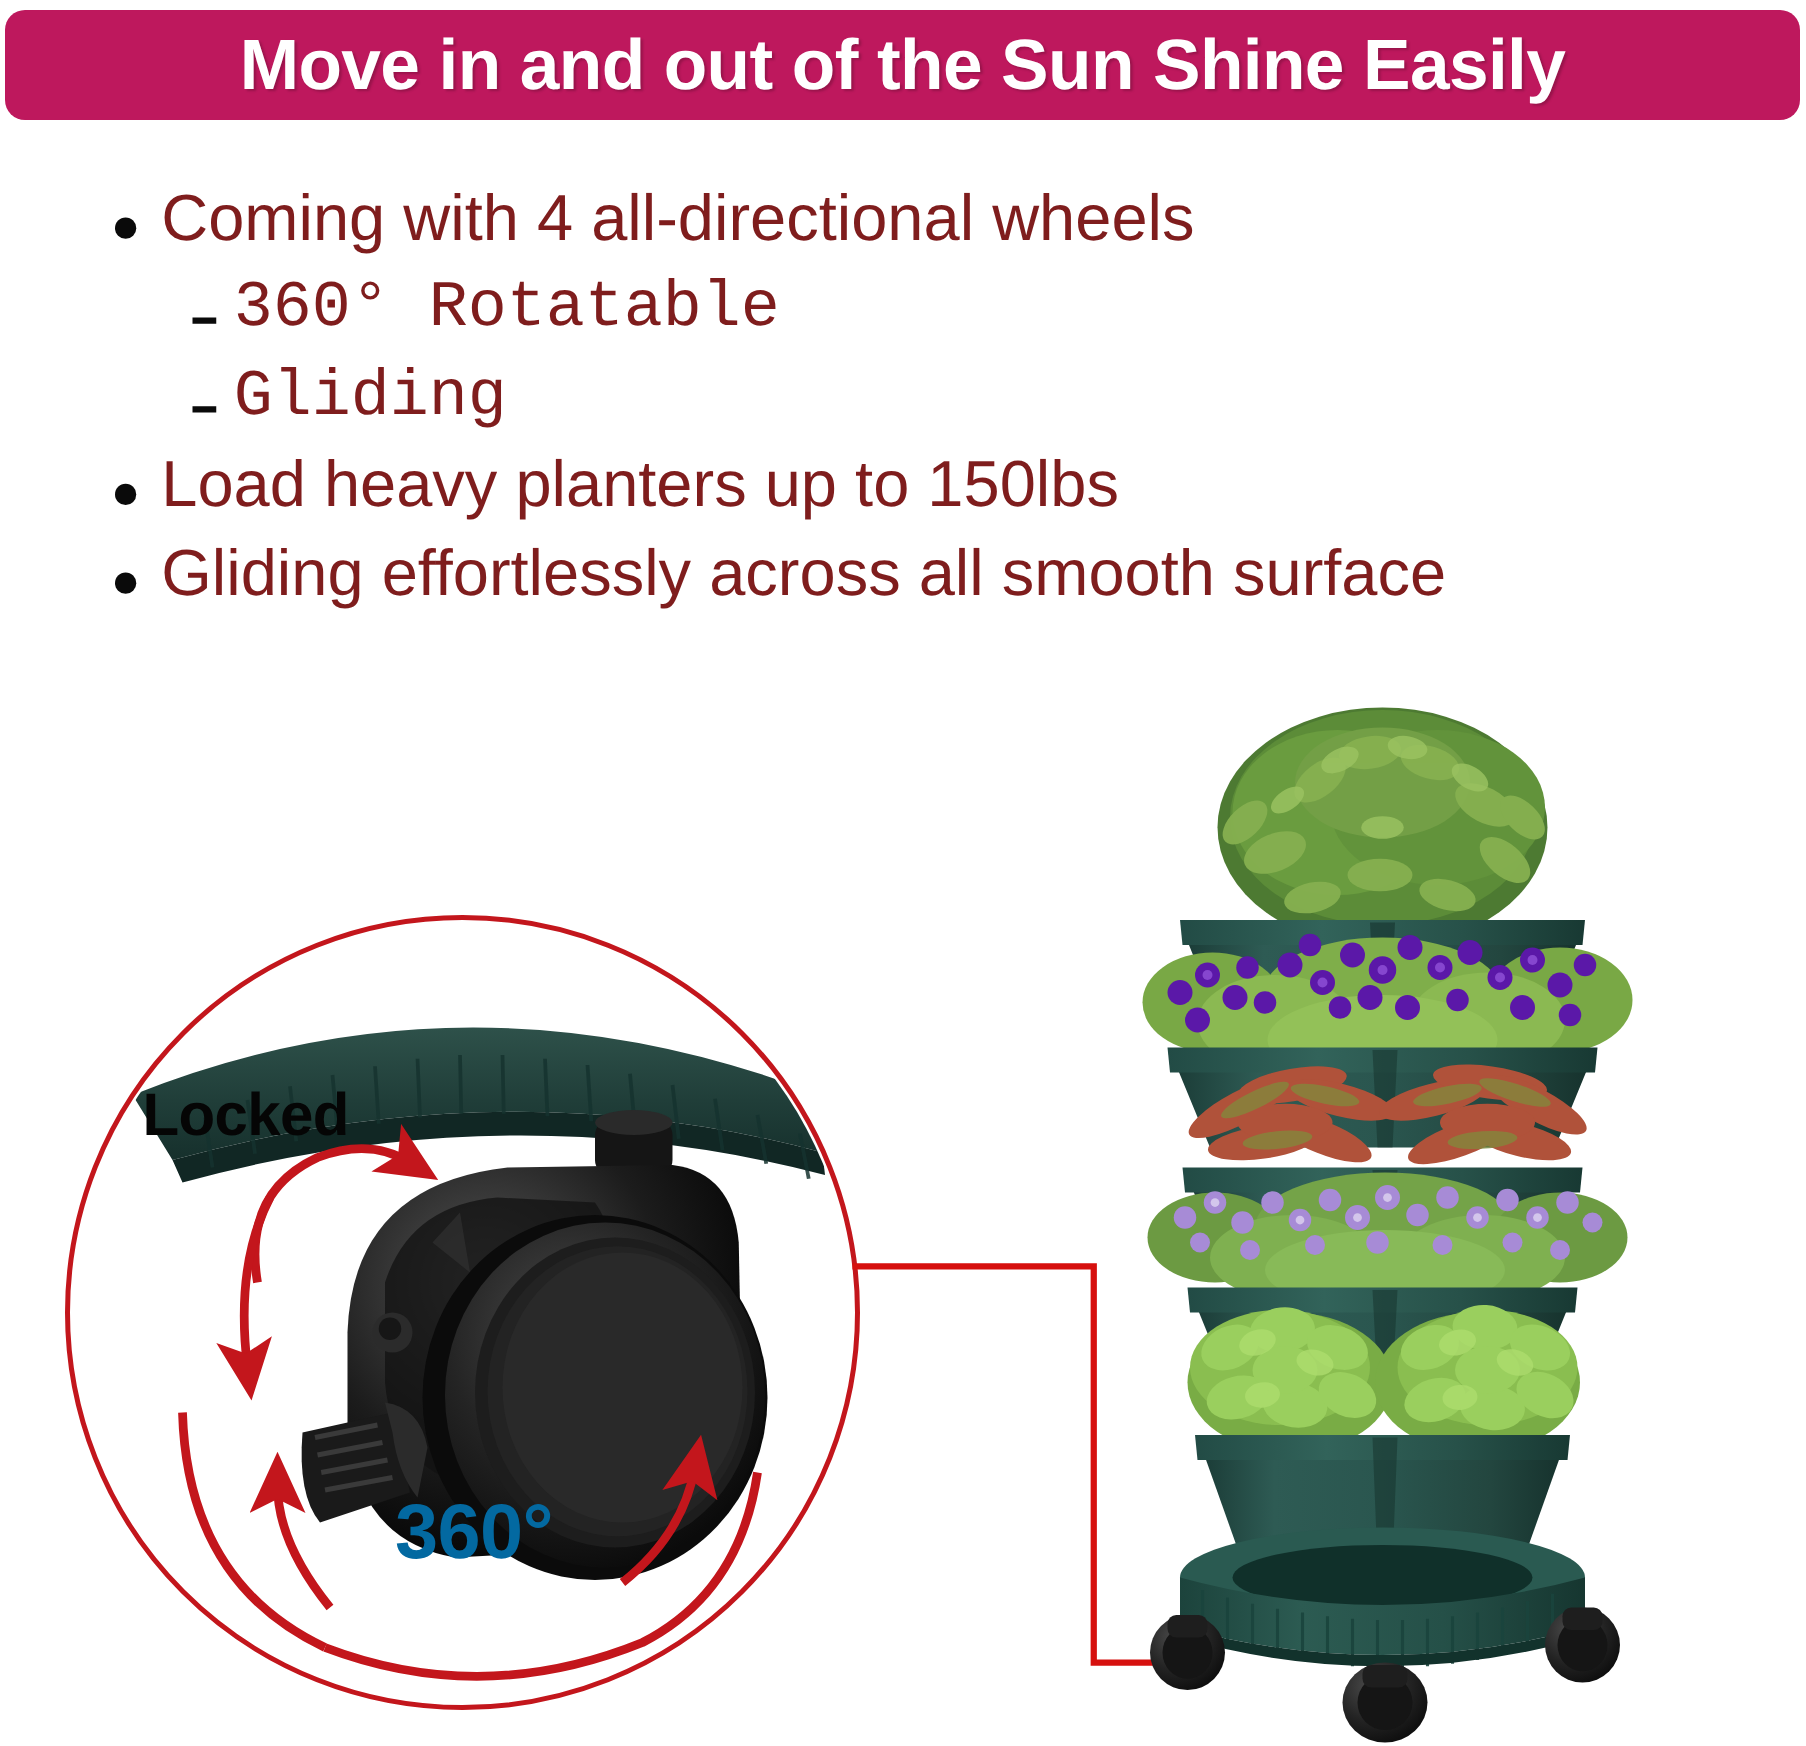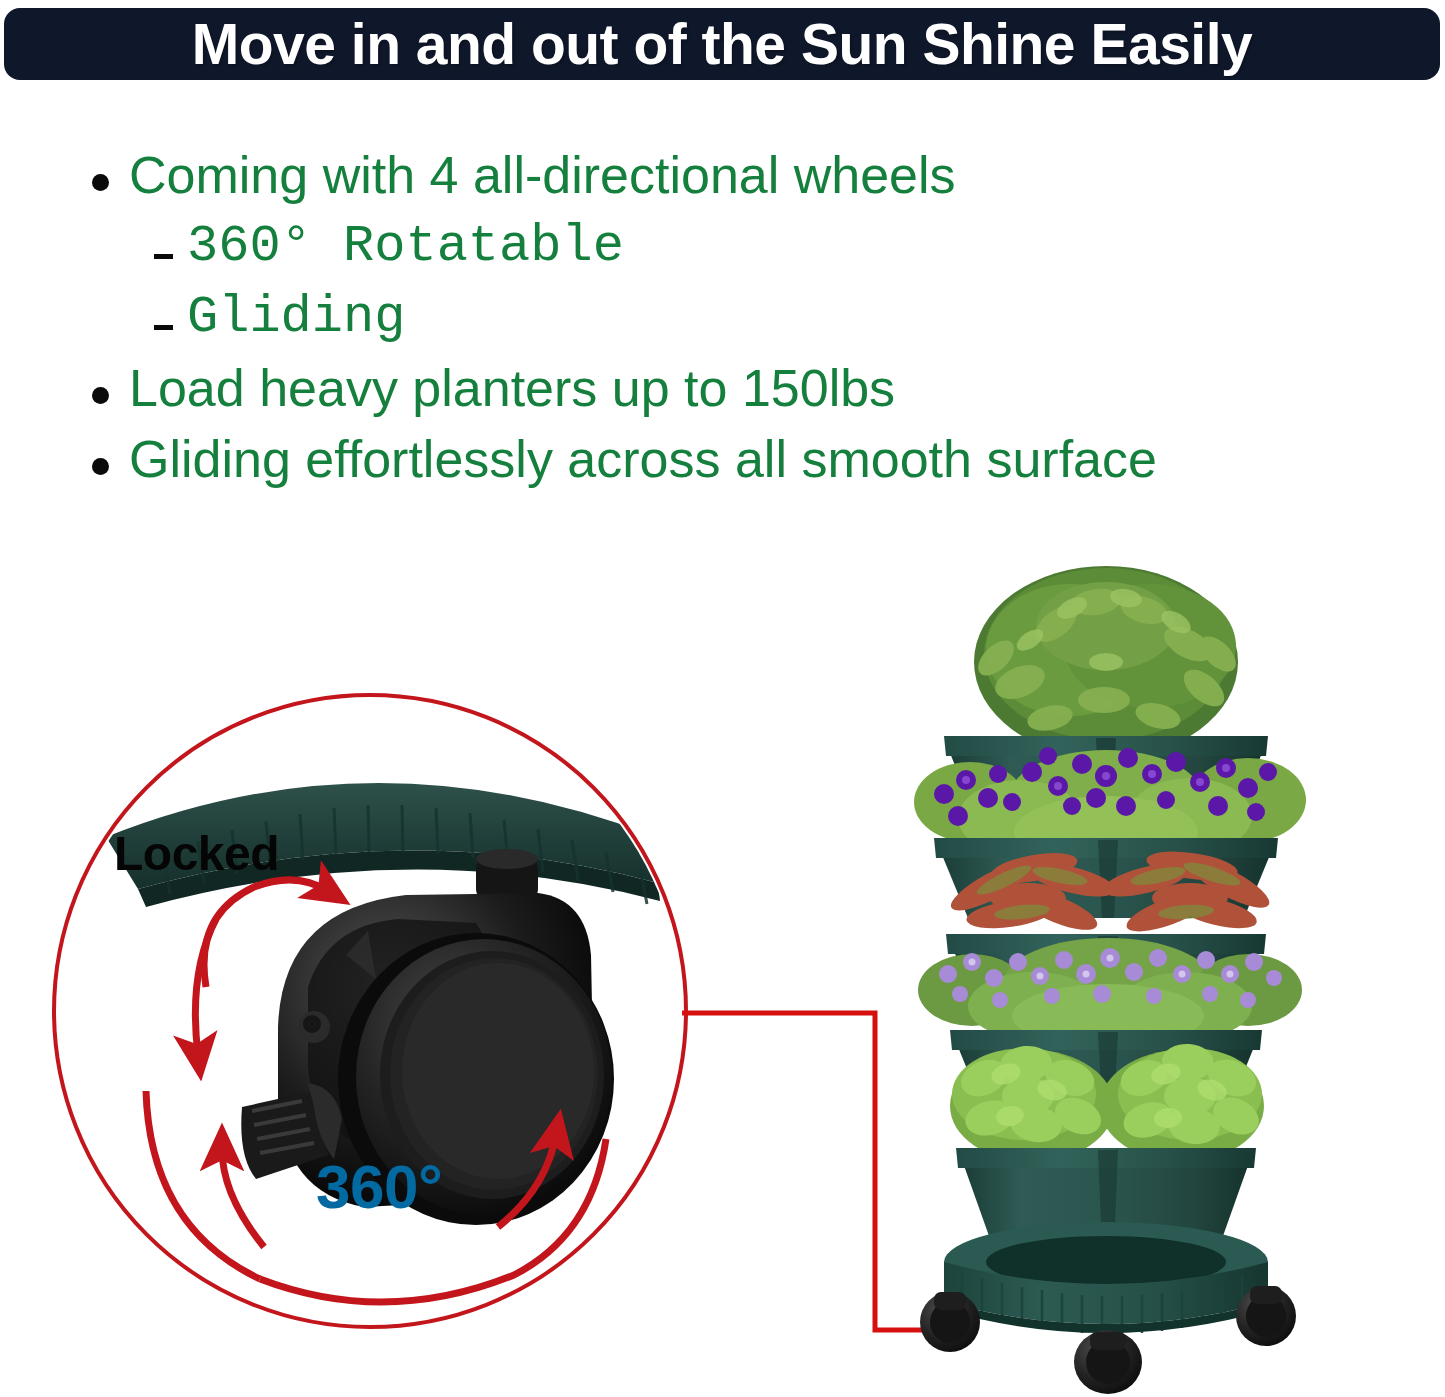--- a/index.html
+++ b/index.html
@@ -15,22 +15,22 @@
     font-family: "Liberation Sans", sans-serif;
     -webkit-font-smoothing: antialiased;
   }
 
   
   #header-banner {
     position: absolute;
     left: 4px;
     top: 8px;
     width: 1436px;
-    height: 72px;
-    background: #0f172a;
+    height: 88px;
+    background: #be185d;
     border-radius: 16px;
     display: flex;
     align-items: center;
     justify-content: center;
     box-sizing: border-box;
     padding: 0 12px;
   }
   #header-title {
     color: #ffffff;
     font-family: "Liberation Sans", sans-serif;
@@ -45,21 +45,21 @@
   
   #feature-list {
     position: absolute;
     left: 92px;
     top: 148px;
     width: 1340px;
   }
   .feature-row {
     display: flex;
     align-items: flex-start;
-    color: #15803d;
+    color: #7f1d1d;
     font-family: "Liberation Sans", sans-serif;
     font-size: 52px;
     line-height: 1.06;
   }
   .feature-row.lvl1 { margin-bottom: 16px; }
   .feature-row.lvl2 { margin-bottom: 16px; padding-left: 62px; font-family: Liberation Mono, monospace; }
   .bullet-dot {
     width: 17px;
     height: 17px;
     border-radius: 50%;
@@ -75,21 +75,21 @@
     margin-right: 14px;
     margin-top: 35px;
     flex: 0 0 auto;
   }
   .feature-text { white-space: nowrap; }
 
   
   #caster-callout {
     position: absolute;
     left: 52px;
-    top: 693px;
+    top: 732px;
     width: 636px;
     height: 636px;
   }
   #caster-circle {
     position: absolute;
     left: 0; top: 0;
     width: 636px;
     height: 636px;
     border: 4px solid #C3161C;
     border-radius: 50%;

